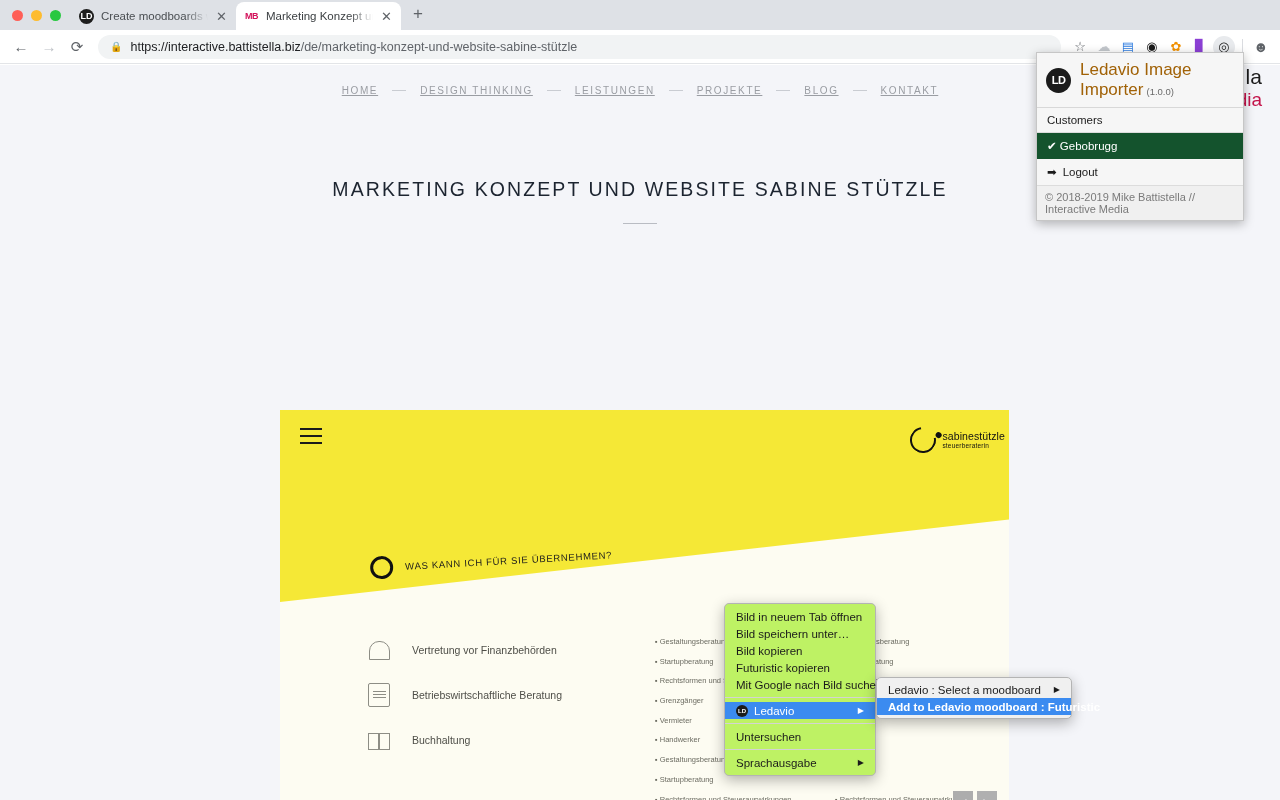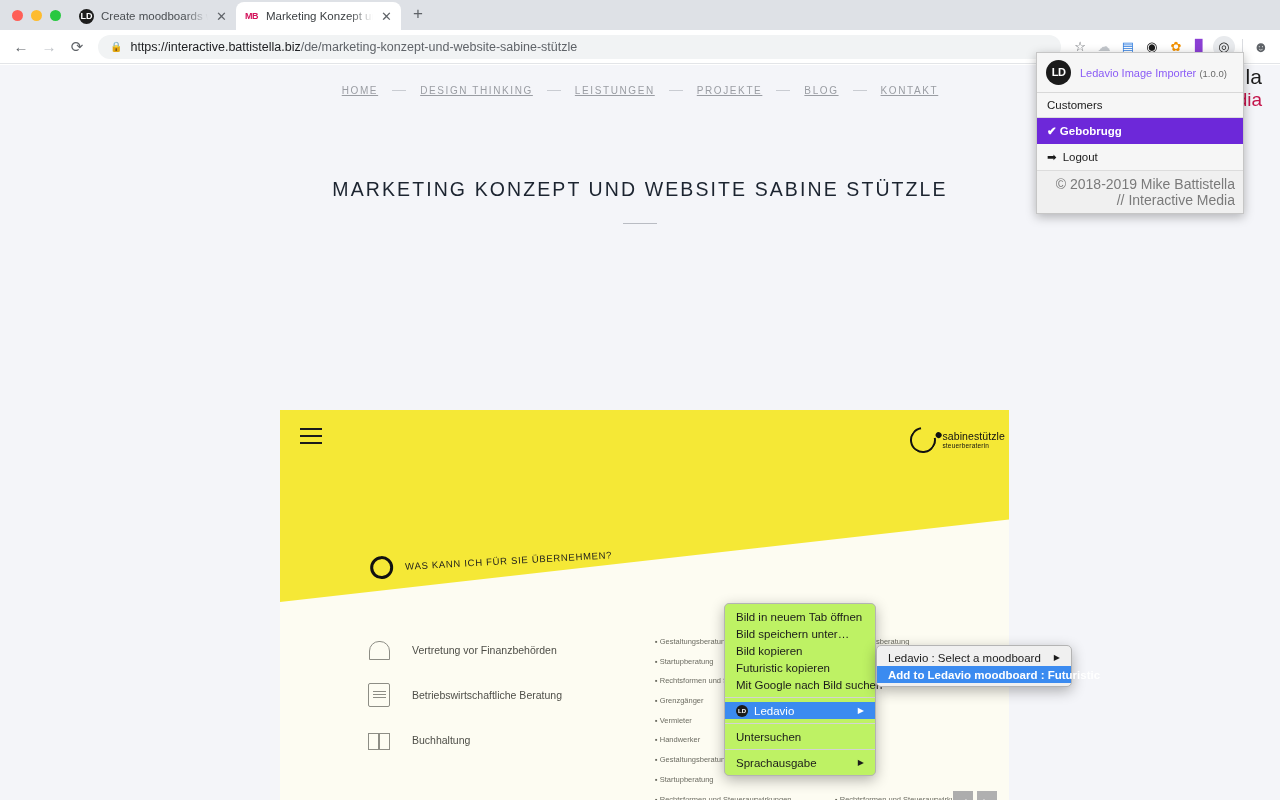--- a/index.html
+++ b/index.html
@@ -198,33 +198,33 @@
   }
   .popup-head {
     display: flex; align-items: center; gap: 9px;
     padding: 7px 9px; border-bottom: 1px solid #d8d8d8;
   }
   .popup-logo {
     width: 25px; height: 25px; border-radius: 50%; background: #1b1b1b;
     color: #fff; font-size: 11px; font-weight: bold; text-align: center;
     line-height: 25px; letter-spacing: -0.5px; flex: 0 0 25px;
   }
-  .popup-title { font-size: 11px; color: #8b5cf6; }
+  .popup-title { font-size: 17px; color: #a16207; }
   .popup-ver { font-size: 9.5px; color: #6a6a6a; }
   .popup-section { padding: 6px 10px; border-bottom: 1px solid #dcdcdc; font-size: 11.5px; }
   .popup-row-active {
-    background: #6d28d9; color: #ffffff; padding: 6px 10px;
-    font-size: 11.5px; font-weight: bold;
+    background: #14532d; color: #ffffff; padding: 6px 10px;
+    font-size: 11.5px; font-weight: normal;
   }
   .popup-row {
     padding: 6px 10px; font-size: 11.5px; border-bottom: 1px solid #dcdcdc;
     display: flex; align-items: center; gap: 6px;
   }
   .popup-foot {
-    padding: 5px 8px; text-align: right; font-size: 14px; color: #7a7a7a;
+    padding: 5px 8px; text-align: left; font-size: 11px; color: #7a7a7a;
     background: #f0f0f0;
   }
 
   
   .ctxmenu {
     position: absolute; left: 724px; top: 603px; width: 152px;
     background: #bef264; border: 1px solid #b4b4b4; border-radius: 5px;
     box-shadow: 0 4px 14px rgba(0,0,0,0.3);
     font-size: 11.5px; color: #1b1b1b; padding: 4px 0; z-index: 50;
   }
@@ -234,21 +234,21 @@
   }
   .ctxsep { height: 1px; background: #d3d3d3; margin: 4px 0; }
   .ctx-ico {
     width: 12px; height: 12px; border-radius: 50%; background: #1b1b1b;
     color: #fff; font-size: 6px; font-weight: bold; text-align: center;
     line-height: 12px; flex: 0 0 12px;
   }
   .ctx-arrow { margin-left: auto; font-size: 8px; }
 
   .submenu {
-    position: absolute; left: 876px; top: 645px; width: 196px;
+    position: absolute; left: 876px; top: 677px; width: 196px;
     background: #f0f0f0; border: 1px solid #b4b4b4; border-radius: 5px;
     box-shadow: 0 4px 14px rgba(0,0,0,0.3);
     font-size: 11.5px; color: #1b1b1b; padding: 3px 0; z-index: 51;
   }
   .subitem { padding: 2.5px 11px; display: flex; align-items: center; white-space: nowrap; }
   .subitem.sel { background: #3b8bf0; color: #ffffff; font-weight: bold; }
 </style>
 </head>
 <body>
 

